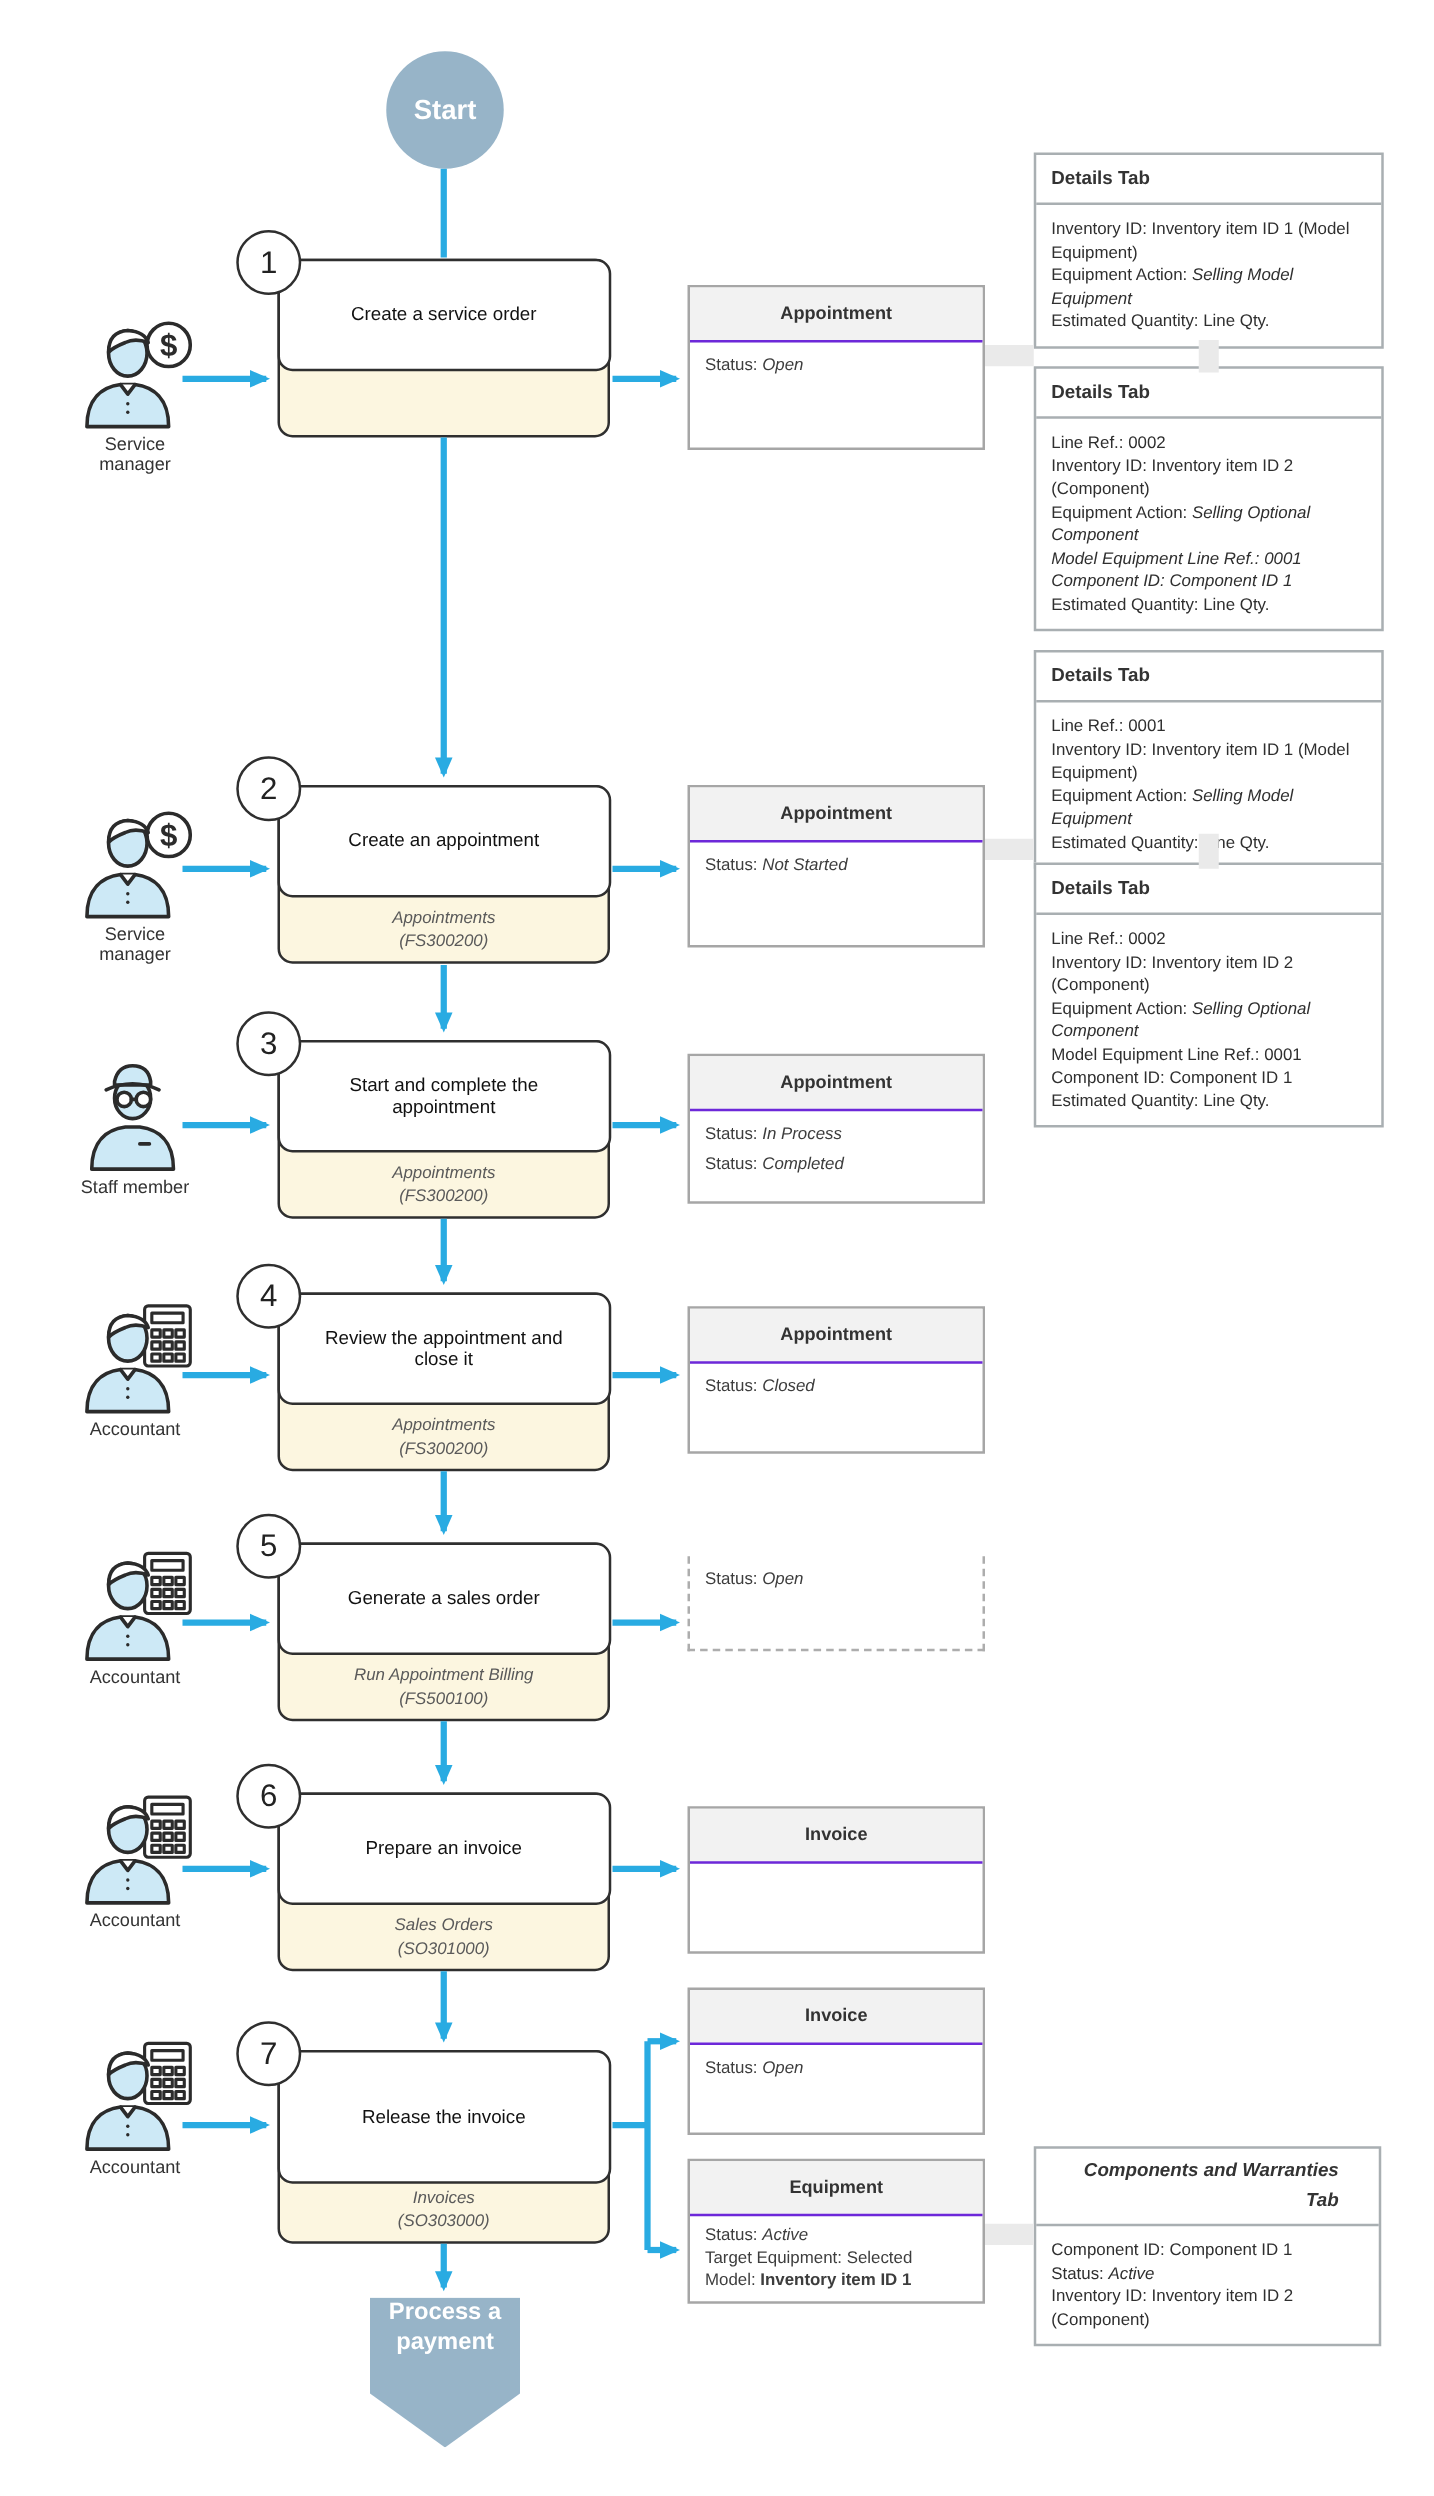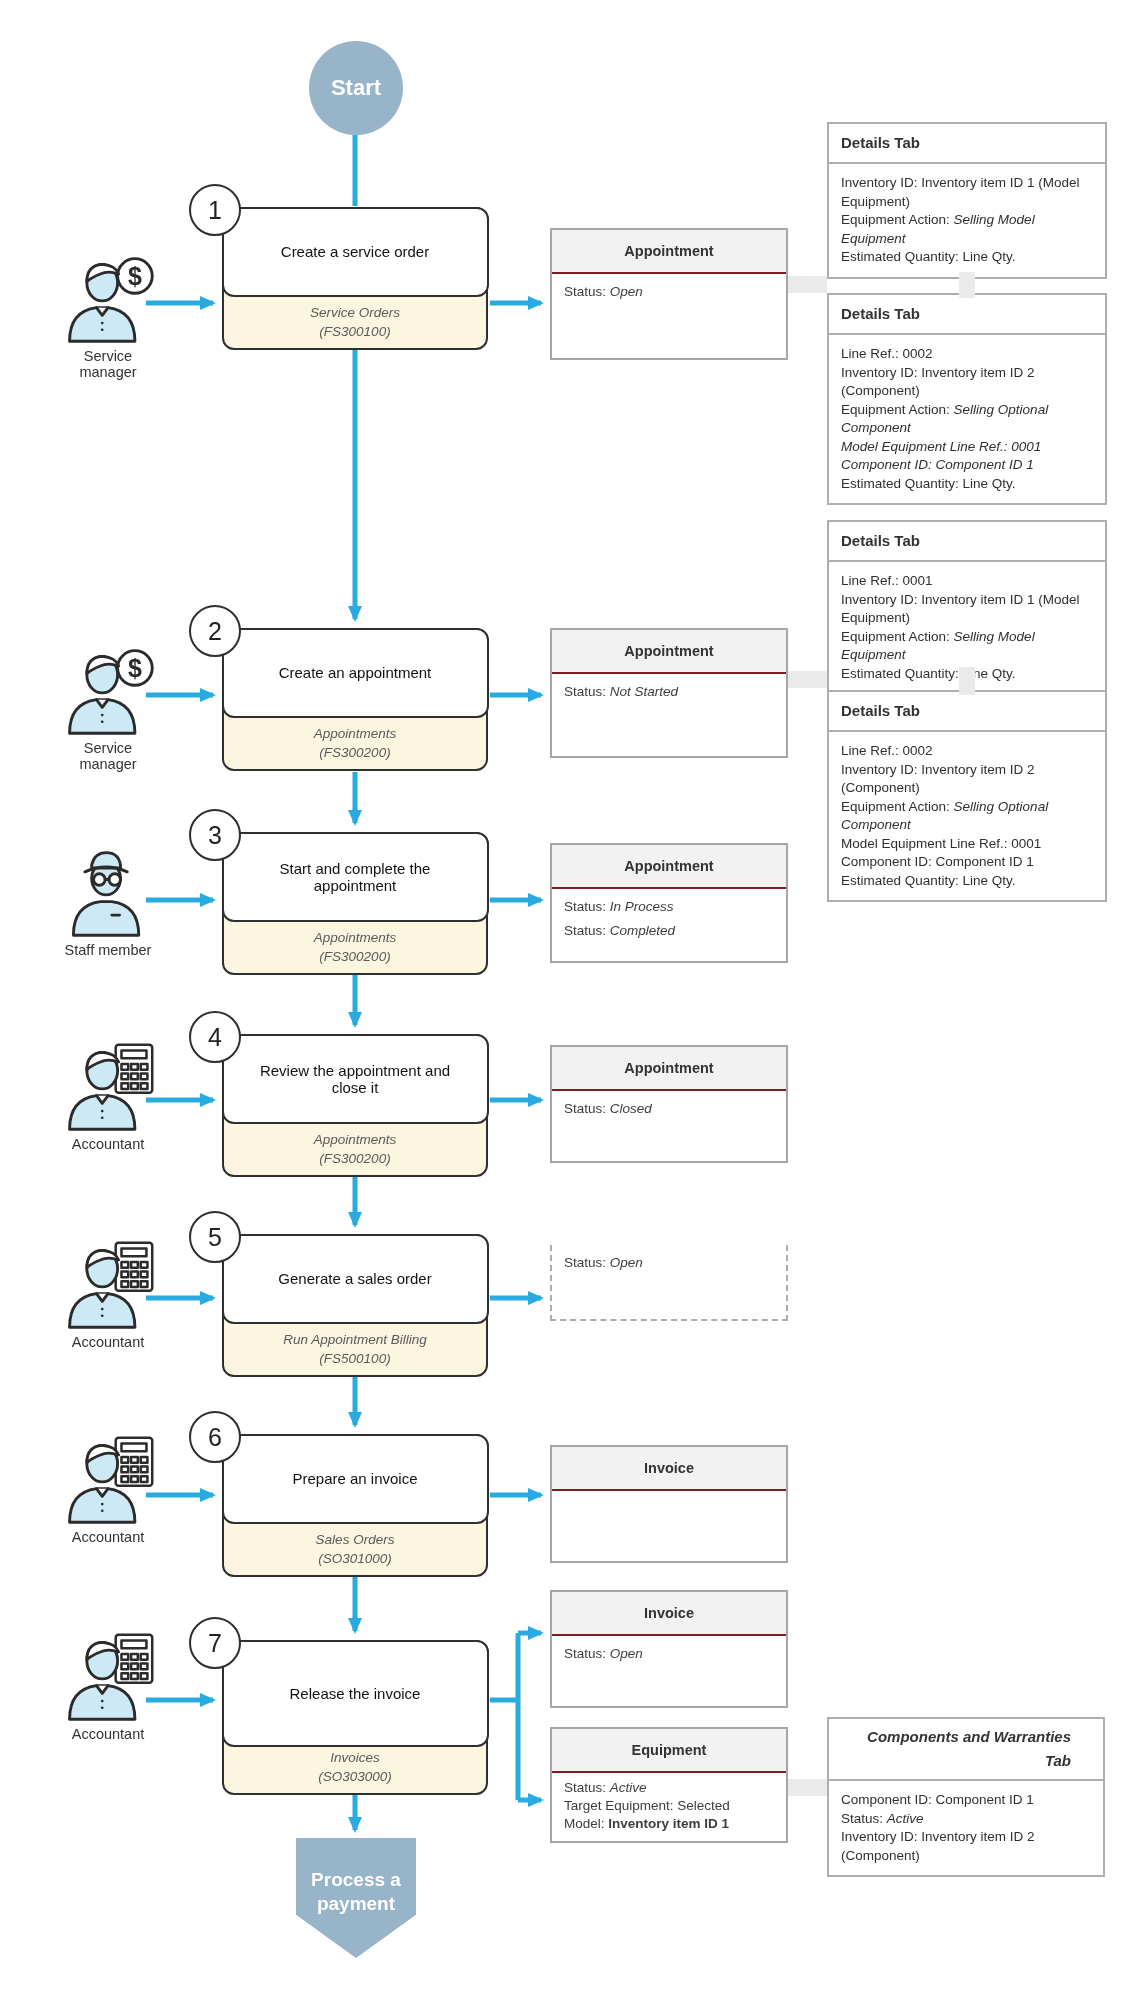--- a/index.html
+++ b/index.html
@@ -5,42 +5,42 @@
   html,body{margin:0;padding:0;background:#fff;}
   #canvas{position:relative;width:1147px;height:1997px;background:#fff;
     font-family:"Liberation Sans", sans-serif;color:#3a3a3a;overflow:hidden;}
 
   
   .terminal{position:absolute;background:#97B4C8;color:#fff;font-weight:bold;
     display:flex;align-items:center;justify-content:center;text-align:center;}
   #start-terminal{left:309px;top:41px;width:94px;height:94px;border-radius:50%;font-size:22px;text-align:right;}
   #end-terminal{left:296px;top:1838px;width:120px;height:120px;font-size:19px;line-height:24px;
     clip-path:polygon(0 0,100% 0,100% 64%,50% 100%,0 64%);align-items:flex-start;padding-top:0;}
-  #end-terminal .tlabel{margin-top:30px;}
+  #end-terminal .tlabel{}
 
   
   .step{position:absolute;left:222px;width:266px;background:#FCF6E0;border:2.5px solid #2f2f2f;
     border-radius:12px;box-sizing:border-box;}
   .step-white{position:absolute;left:-2.5px;right:-2.5px;top:-2.5px;background:#fff;
     border:2.5px solid #2f2f2f;border-radius:12px;display:flex;align-items:center;
     justify-content:center;text-align:center;font-size:15px;color:#111;padding:0 18px;box-sizing:border-box;}
   .step-screen{position:absolute;left:0;right:0;bottom:7px;text-align:center;font-style:italic;
     color:#5a5a5a;font-size:13.5px;line-height:19px;}
   .step-num{position:absolute;left:189px;width:52px;height:52px;border-radius:50%;background:#fff;
     border:2.5px solid #2f2f2f;box-sizing:border-box;display:flex;align-items:center;justify-content:center;
     font-size:25px;color:#222;z-index:6;}
 
   
   .actor{position:absolute;left:48px;width:120px;text-align:center;}
   .actor-icon{width:100px;height:94px;display:block;margin:0 auto;}
   .actor-label{width:96px;margin:2px auto 0;font-size:14.5px;line-height:16px;color:#333;}
 
   
   .status{position:absolute;left:550px;width:238px;border:2px solid #A6A6A6;background:#fff;box-sizing:border-box;}
-  .status-header{background:#F2F2F2;border-bottom:2px solid #7f1d1d;height:42px;display:flex;
+  .status-header{background:#F2F2F2;border-bottom:2px solid #6d28d9;height:42px;display:flex;
     align-items:center;justify-content:center;font-weight:bold;font-size:14.5px;color:#333;}
   .status-body{padding:10px 12px;font-size:13.5px;color:#3d3d3d;}
   .status-body .line{margin-bottom:9px;min-height:1em;}
   .status-body.tight .line{margin-bottom:3px;}
   .status.dashed{border:none;}
   .status.dashed .status-header{border:2px solid #A6A6A6;box-sizing:border-box;}
   .status.dashed .status-body{border:2px dashed #ADADAD;border-top:none;box-sizing:border-box;}
 
   
   .dtab{position:absolute;left:827px;width:280px;border:2px solid #A9AFB2;background:#fff;box-sizing:border-box;}
@@ -154,24 +154,20 @@
 
   <div id="start-terminal" class="terminal">
     <span class="tlabel">Start</span>
   </div>
   <div id="end-terminal" class="terminal">
     <span class="tlabel">Process a payment</span>
   </div>
 
   <div class="step" style="top:207px;height:143px">
     <div class="step-white" style="height:90px">Create a service order</div>
-    <div class="step-screen">
-      <div>Service Orders</div>
-        <div>(FS300100)</div>
-    </div>
   </div>
   <div class="step-num" style="top:184px">1</div>
 
   <div class="step" style="top:628px;height:143px">
     <div class="step-white" style="height:90px">Create an appointment</div>
     <div class="step-screen">
       <div>Appointments</div>
         <div>(FS300200)</div>
     </div>
   </div>

